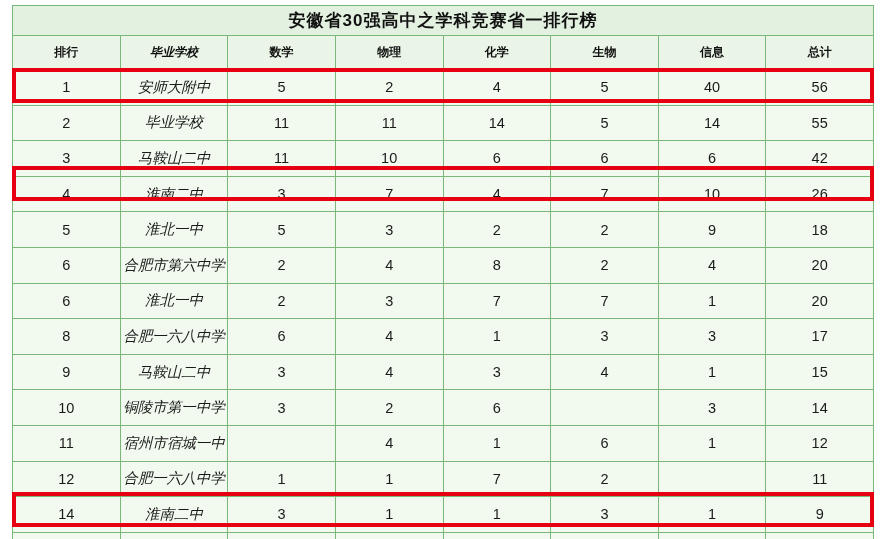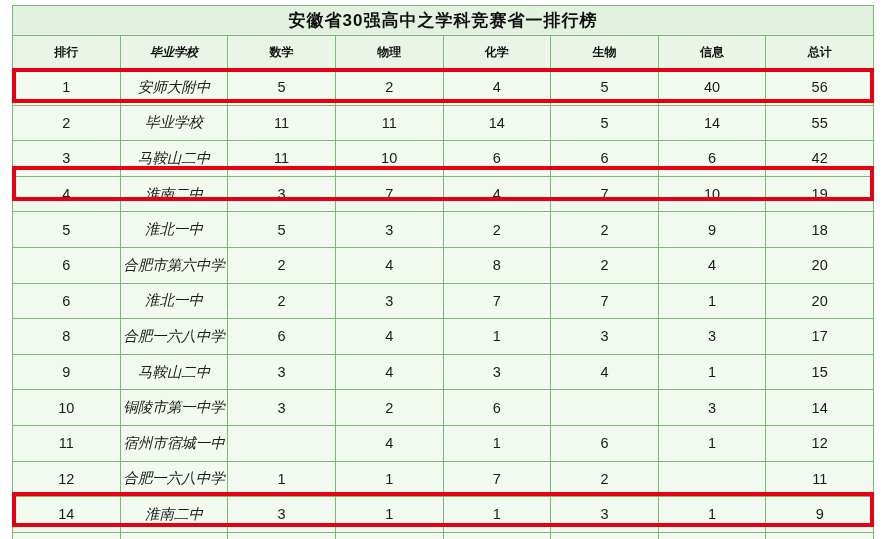--- a/index.html
+++ b/index.html
@@ -194,21 +194,21 @@
           <td class="col-total">42</td>
         </tr>
         <tr class="data-row">
           <td class="col-rank">4</td>
           <td class="col-school">淮南二中</td>
           <td class="col-num">3</td>
           <td class="col-num">7</td>
           <td class="col-num">4</td>
           <td class="col-num">7</td>
           <td class="col-num">10</td>
-          <td class="col-total">19</td>
+          <td class="col-total">26</td>
         </tr>
         <tr class="data-row">
           <td class="col-rank">5</td>
           <td class="col-school">淮北一中</td>
           <td class="col-num">5</td>
           <td class="col-num">3</td>
           <td class="col-num">2</td>
           <td class="col-num">2</td>
           <td class="col-num">9</td>
           <td class="col-total">18</td>

